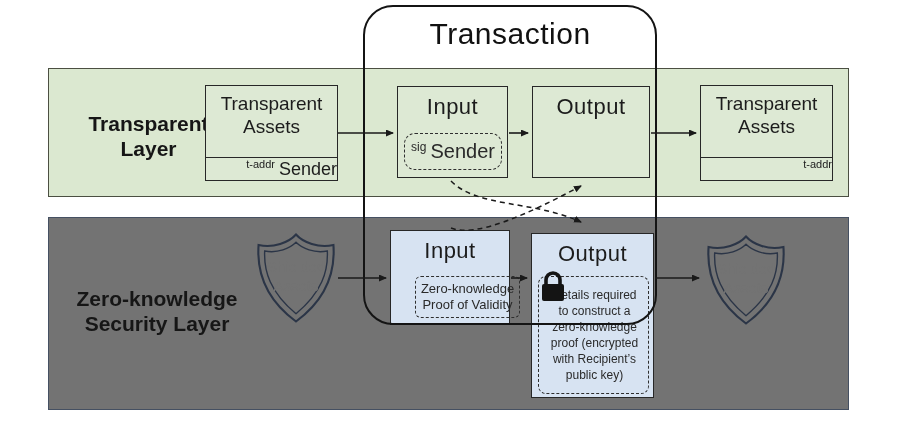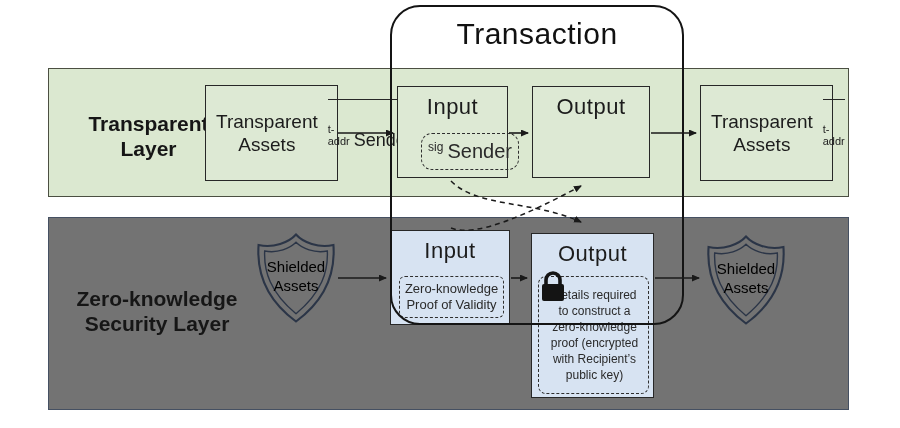--- a/index.html
+++ b/index.html
@@ -17,56 +17,56 @@
   }
   .label-transparent{left:12px;top:42px;width:175px;}
   .label-zk{left:8px;top:68px;width:200px;}
 
   
   .box{position:absolute;border:1.6px solid #272727;z-index:3;}
   .greenfill{background:#dde9d4;}
   .bluefill{background:#d7e3f2;}
 
   
-  .assets{width:133px;height:96px;top:85px;display:flex;}
+  .assets{width:133px;height:96px;top:85px;display:flex;flex-direction:column;}
   .assets-title{
     flex:0 0 58px;display:flex;align-items:center;justify-content:center;text-align:center;
     font-size:19px;line-height:23px;padding:0 10px;
   }
   .assets-addr{
-    flex:1;border-top:1.6px solid #272727;display:flex;align-items:center;justify-content:center;gap:4px;margin-top:13px;
+    flex:1;border-top:1.6px solid #272727;display:flex;align-items:center;justify-content:flex-end;gap:4px;margin-top:13px;
   }
   .sup{font-size:11px;position:relative;top:-5px;color:#222;}
   .party{font-size:18px;}
 
   
   .io-title{font-size:22px;text-align:center;margin-top:7px;letter-spacing:0.5px;}
   .dashedbox{
     position:absolute;border:1.6px dashed #2e2e2e;text-align:center;color:#2a2a2a;z-index:4;
   }
   .sig-box{left:6px;top:46px;width:98px;height:37px;border-radius:11px;
-    display:flex;align-items:center;justify-content:center;gap:4px;margin-left:17px;}
+    display:flex;align-items:center;justify-content:center;gap:4px;}
   .sig-sup{font-size:12px;position:relative;top:-5px;}
   .sig-party{font-size:20px;}
-  .zkproof-box{left:8px;top:45px;width:105px;height:42px;border-radius:6px;
+  .zkproof-box{left:24px;top:45px;width:105px;height:42px;border-radius:6px;
     display:flex;align-items:center;justify-content:center;font-size:13px;line-height:16px;padding:2px 4px;}
   .zkdetails-box{left:6px;top:42px;width:111px;height:118px;border-radius:8px;
     display:flex;align-items:center;justify-content:center;font-size:12px;line-height:16px;padding:4px 8px 4px 10px;}
 
   
   .shield{position:absolute;width:88px;height:94px;z-index:3;}
   .shield svg{position:absolute;left:0;top:0;}
   .shield-label{
     position:absolute;left:0;top:26px;width:100%;text-align:center;
-    font-size:15px;line-height:19px;color:#000000;
+    font-size:15px;line-height:19px;color:#737373;
   }
 
   
   .txn-frame{
-    position:absolute;left:390px;top:5px;width:294px;height:320px;
+    position:absolute;left:363px;top:5px;width:294px;height:320px;
     border:2.6px solid #141414;border-radius:30px;z-index:5;pointer-events:none;
   }
   .txn-title{
     position:absolute;left:0;top:10px;width:100%;text-align:center;
     font-size:30px;color:#111;letter-spacing:0.5px;
   }
 
   
   .arrows{position:absolute;left:0;top:0;z-index:6;pointer-events:none;}
 

